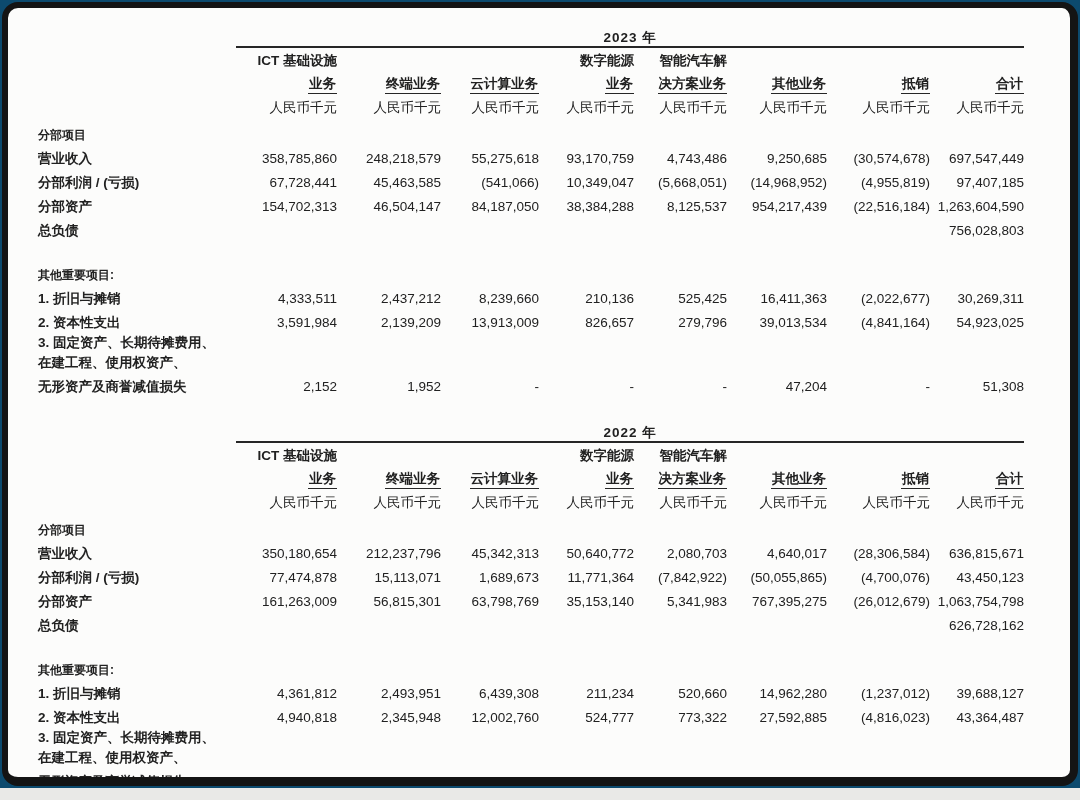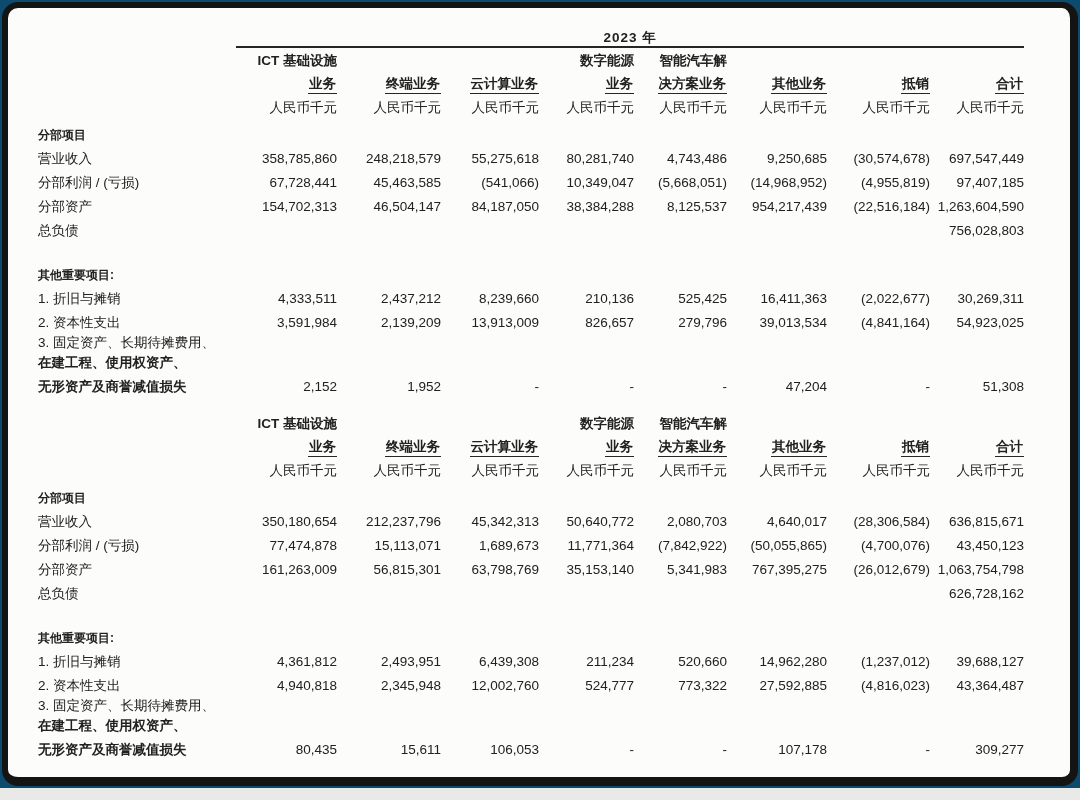--- a/index.html
+++ b/index.html
@@ -16,21 +16,21 @@
   tr.h-top td{height:21px;}
   tr.h-main td{height:25px;text-align:right;}
   tr.unit-row td{height:22px;}
   td.num{text-align:right;padding-right:2px;}
   td.hdr{font-weight:700;font-size:13.5px;}
   span.u{display:inline-block;border-bottom:1.5px solid #262626;padding:0 1px 1px 1px;}
   tr.sec-row td{height:22px;font-weight:700;font-size:12px;}
   tr.data-row td{height:24px;}
   tr.cont-row td{height:20px;}
   td.lbl-sec{padding-left:15px;font-weight:700;}
-  td.lbl{padding-left:28px;font-weight:400;font-size:13.5px;margin-left:28px;}
+  td.lbl{padding-left:28px;font-weight:700;font-size:13.5px;margin-left:28px;}
   td.lbl-cont{padding-left:65px;font-weight:700;font-size:13.5px;}
   tr.sp-sm td{height:5px;}
   tr.sp-lg td{height:22px;}
   .table-gap{height:16px;}
 </style>
 </head>
 <body>
 
 <div class="page">
   <div class="frame">
@@ -89,21 +89,21 @@
               <td colspan="9"></td>
             </tr>
             <tr class="sec-row">
               <td class="lbl-sec" colspan="9">分部项目</td>
             </tr>
             <tr class="data-row">
               <td class="lbl">营业收入</td>
               <td class="num">358,785,860</td>
               <td class="num">248,218,579</td>
               <td class="num">55,275,618</td>
-              <td class="num">80,281,740</td>
+              <td class="num">93,170,759</td>
               <td class="num">4,743,486</td>
               <td class="num">9,250,685</td>
               <td class="num">(30,574,678)</td>
               <td class="num">697,547,449</td>
             </tr>
             <tr class="data-row">
               <td class="lbl">分部利润 / (亏损)</td>
               <td class="num">67,728,441</td>
               <td class="num">45,463,585</td>
               <td class="num">(541,066)</td>
@@ -189,20 +189,24 @@
             <col style="width: 101px;">
             <col style="width: 104px;">
             <col style="width: 98px;">
             <col style="width: 95px;">
             <col style="width: 93px;">
             <col style="width: 100px;">
             <col style="width: 103px;">
             <col style="width: 94px;">
           </colgroup>
           <tbody>
+            <tr>
+              <td></td>
+              <td class="year-cell" colspan="8">2022 年</td>
+            </tr>
             <tr class="h-top">
               <td></td>
               <td class="num hdr">ICT 基础设施</td>
               <td class="num hdr"></td>
               <td class="num hdr"></td>
               <td class="num hdr">数字能源</td>
               <td class="num hdr">智能汽车解</td>
               <td class="num hdr"></td>
               <td class="num hdr"></td>
               <td class="num hdr"></td>

